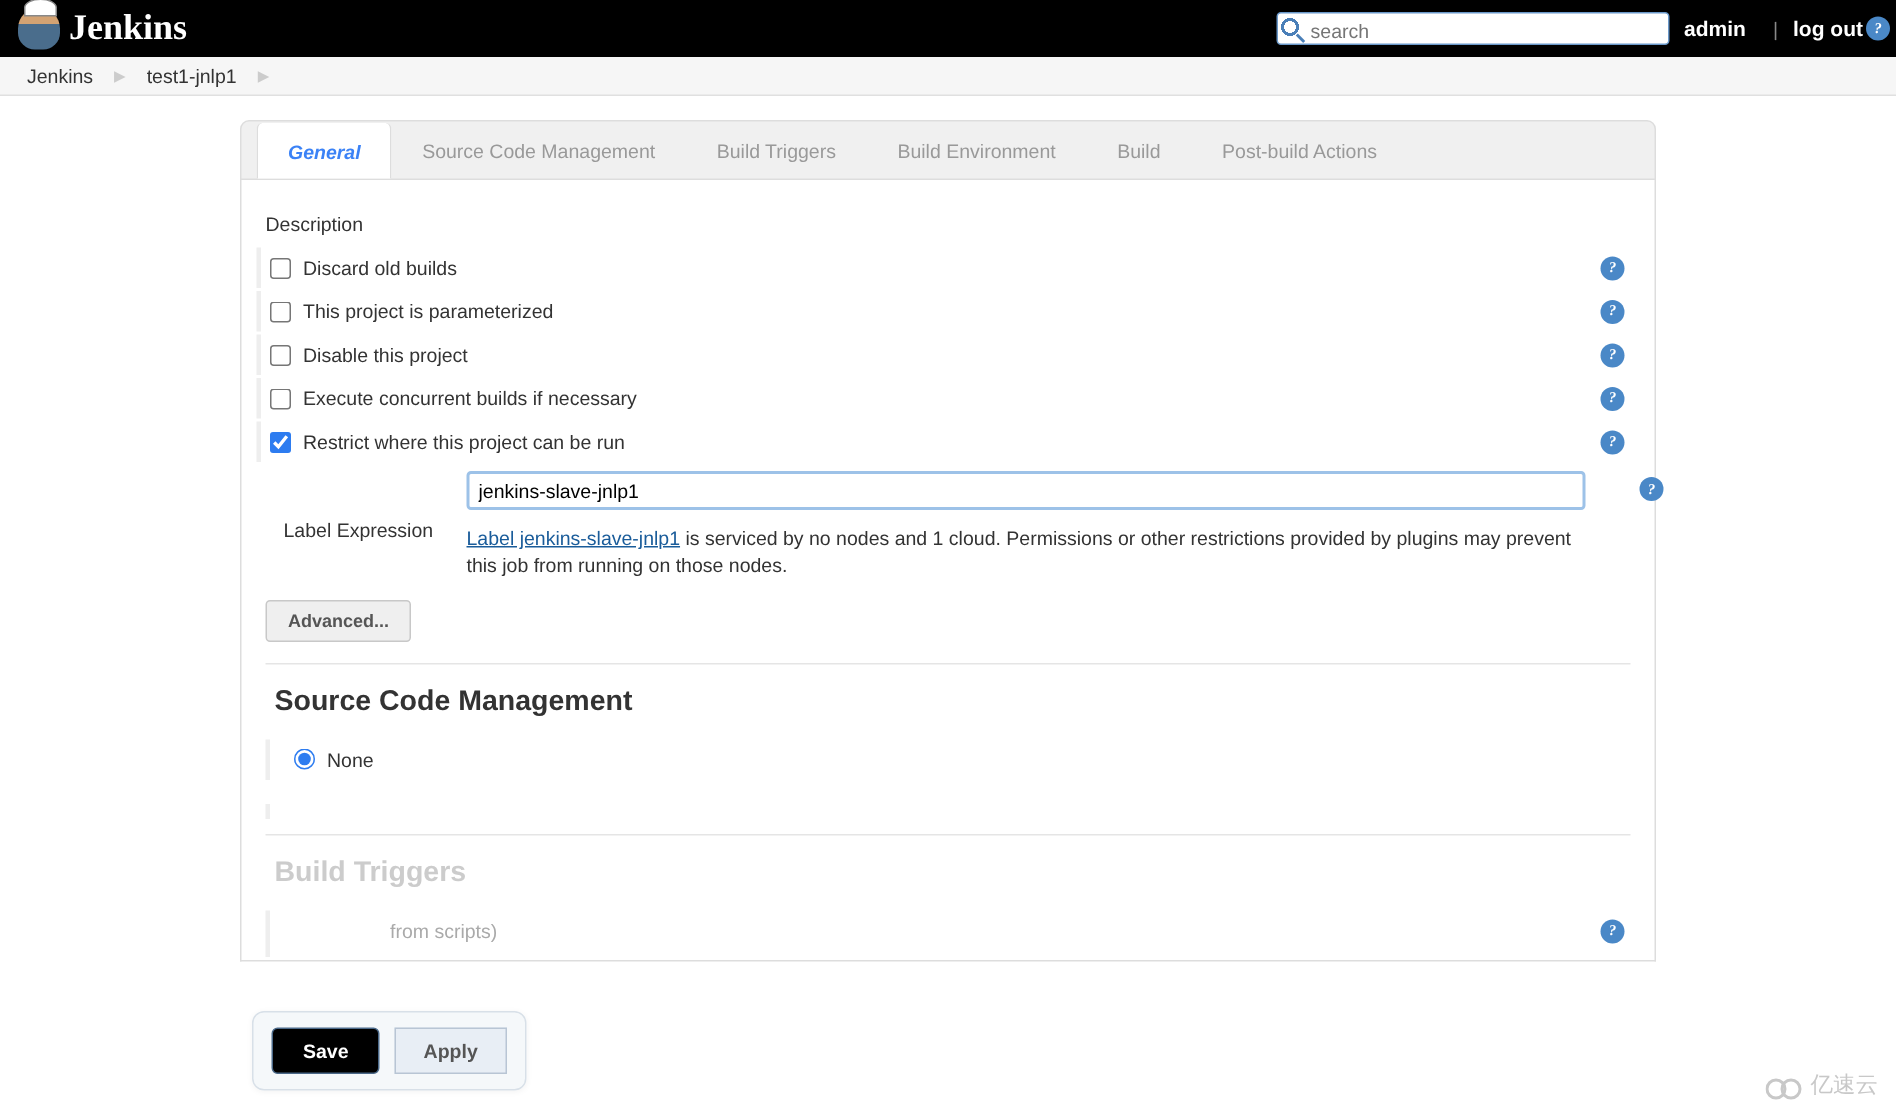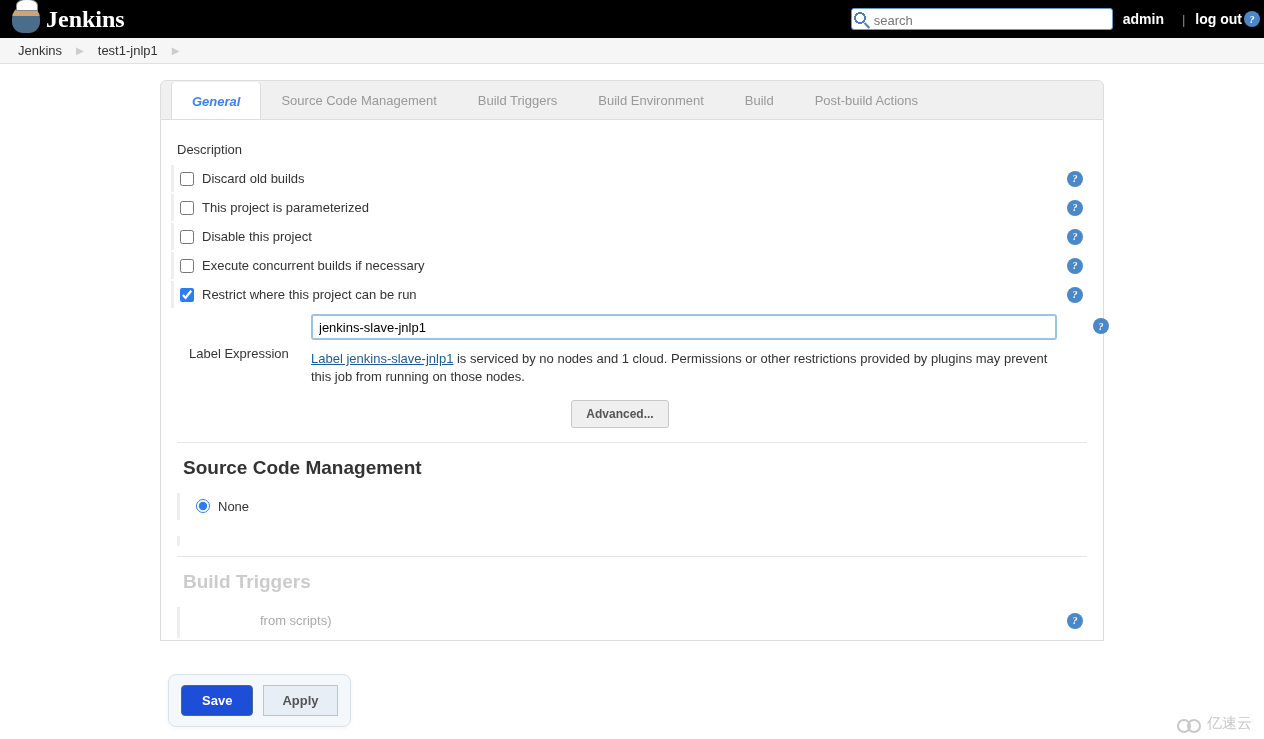--- a/index.html
+++ b/index.html
@@ -51,38 +51,38 @@
 
 
 .sub-row { padding-left: 18px; display: flex; align-items: center; margin-top: 6px; gap: 16px; }
 .sub-label { width: 106px; font-size: 13px; padding-top: 6px; flex-shrink: 0; }
 .sub-body { flex: 1; position: relative; }
 .label-input { width: 746px; height: 26px; border: 2px solid #9dc2e8; border-radius: 3px; padding: 2px 6px; font-size: 13px; outline: none; }
 .validation { font-size: 13px; color: #333; margin-top: 10px; max-width: 740px; line-height: 1.4; }
 .validation a { color: #1a5c9a; text-decoration: underline; }
 
 
-.adv-row { display: flex; justify-content: center; margin: 14px 24px 14px 0; }
+.adv-row { display: flex; justify-content: flex-start; margin: 14px 24px 14px 0; }
 .adv-btn { background: #efefef; border: 1px solid #c8c8c8; border-radius: 3px; padding: 6px 14px; font-size: 12px; color: #555; font-weight: bold; cursor: pointer; }
 
 
 .section-hr { border: none; border-top: 1px solid #e5e5e5; margin: 0 0 14px 0; }
 
 
 .section-h { font-size: 19px; font-weight: bold; color: #333; margin: 4px 0 14px 6px; }
 .section-h.faded { color: #ccc; }
 
 
 .radio-row { display: flex; align-items: flex-start; padding: 6px 0 6px 16px; border-left: 3px solid #eee; margin-bottom: 16px; }
 .radio-row input[type=radio] { margin-right: 8px; width: 14px; height: 14px; accent-color: #2d7cf0; }
 .radio-pad { height: 10px; border-left: 3px solid #eee; margin-left: 0; }
 
 
 .button-bar { position: fixed; bottom: 12px; left: 168px; background: rgba(244,247,250,0.92); border: 1px solid #d8e0e8; border-radius: 8px; padding: 10px 12px; display: flex; gap: 10px; box-shadow: 0 1px 4px rgba(0,0,0,0.05); }
-.btn-save { background: #1d4ed8; color: #fff; border: 1px solid #4a6888; border-radius: 4px; padding: 7px 20px; font-size: 13px; font-weight: bold; cursor: pointer; }
+.btn-save { background: #000000; color: #fff; border: 1px solid #4a6888; border-radius: 4px; padding: 7px 20px; font-size: 13px; font-weight: bold; cursor: pointer; }
 .btn-apply { background: #e8eef5; color: #555; border: 1px solid #b8c5d4; border-radius: 0; padding: 7px 18px; font-size: 13px; font-weight: bold; cursor: pointer; }
 
 
 .watermark { position: fixed; right: 12px; bottom: 6px; font-size: 15px; color: #c8c8c8; display: flex; align-items: center; gap: 4px; font-weight: 500; }
 .watermark-icon { width: 26px; height: 16px; position: relative; }
 .watermark-icon::before, .watermark-icon::after { content: ''; position: absolute; border: 2px solid #c8c8c8; border-radius: 50%; }
 .watermark-icon::before { width: 10px; height: 10px; left: 0; top: 3px; }
 .watermark-icon::after { width: 10px; height: 10px; left: 10px; top: 3px; }
 </style>
 </head>

